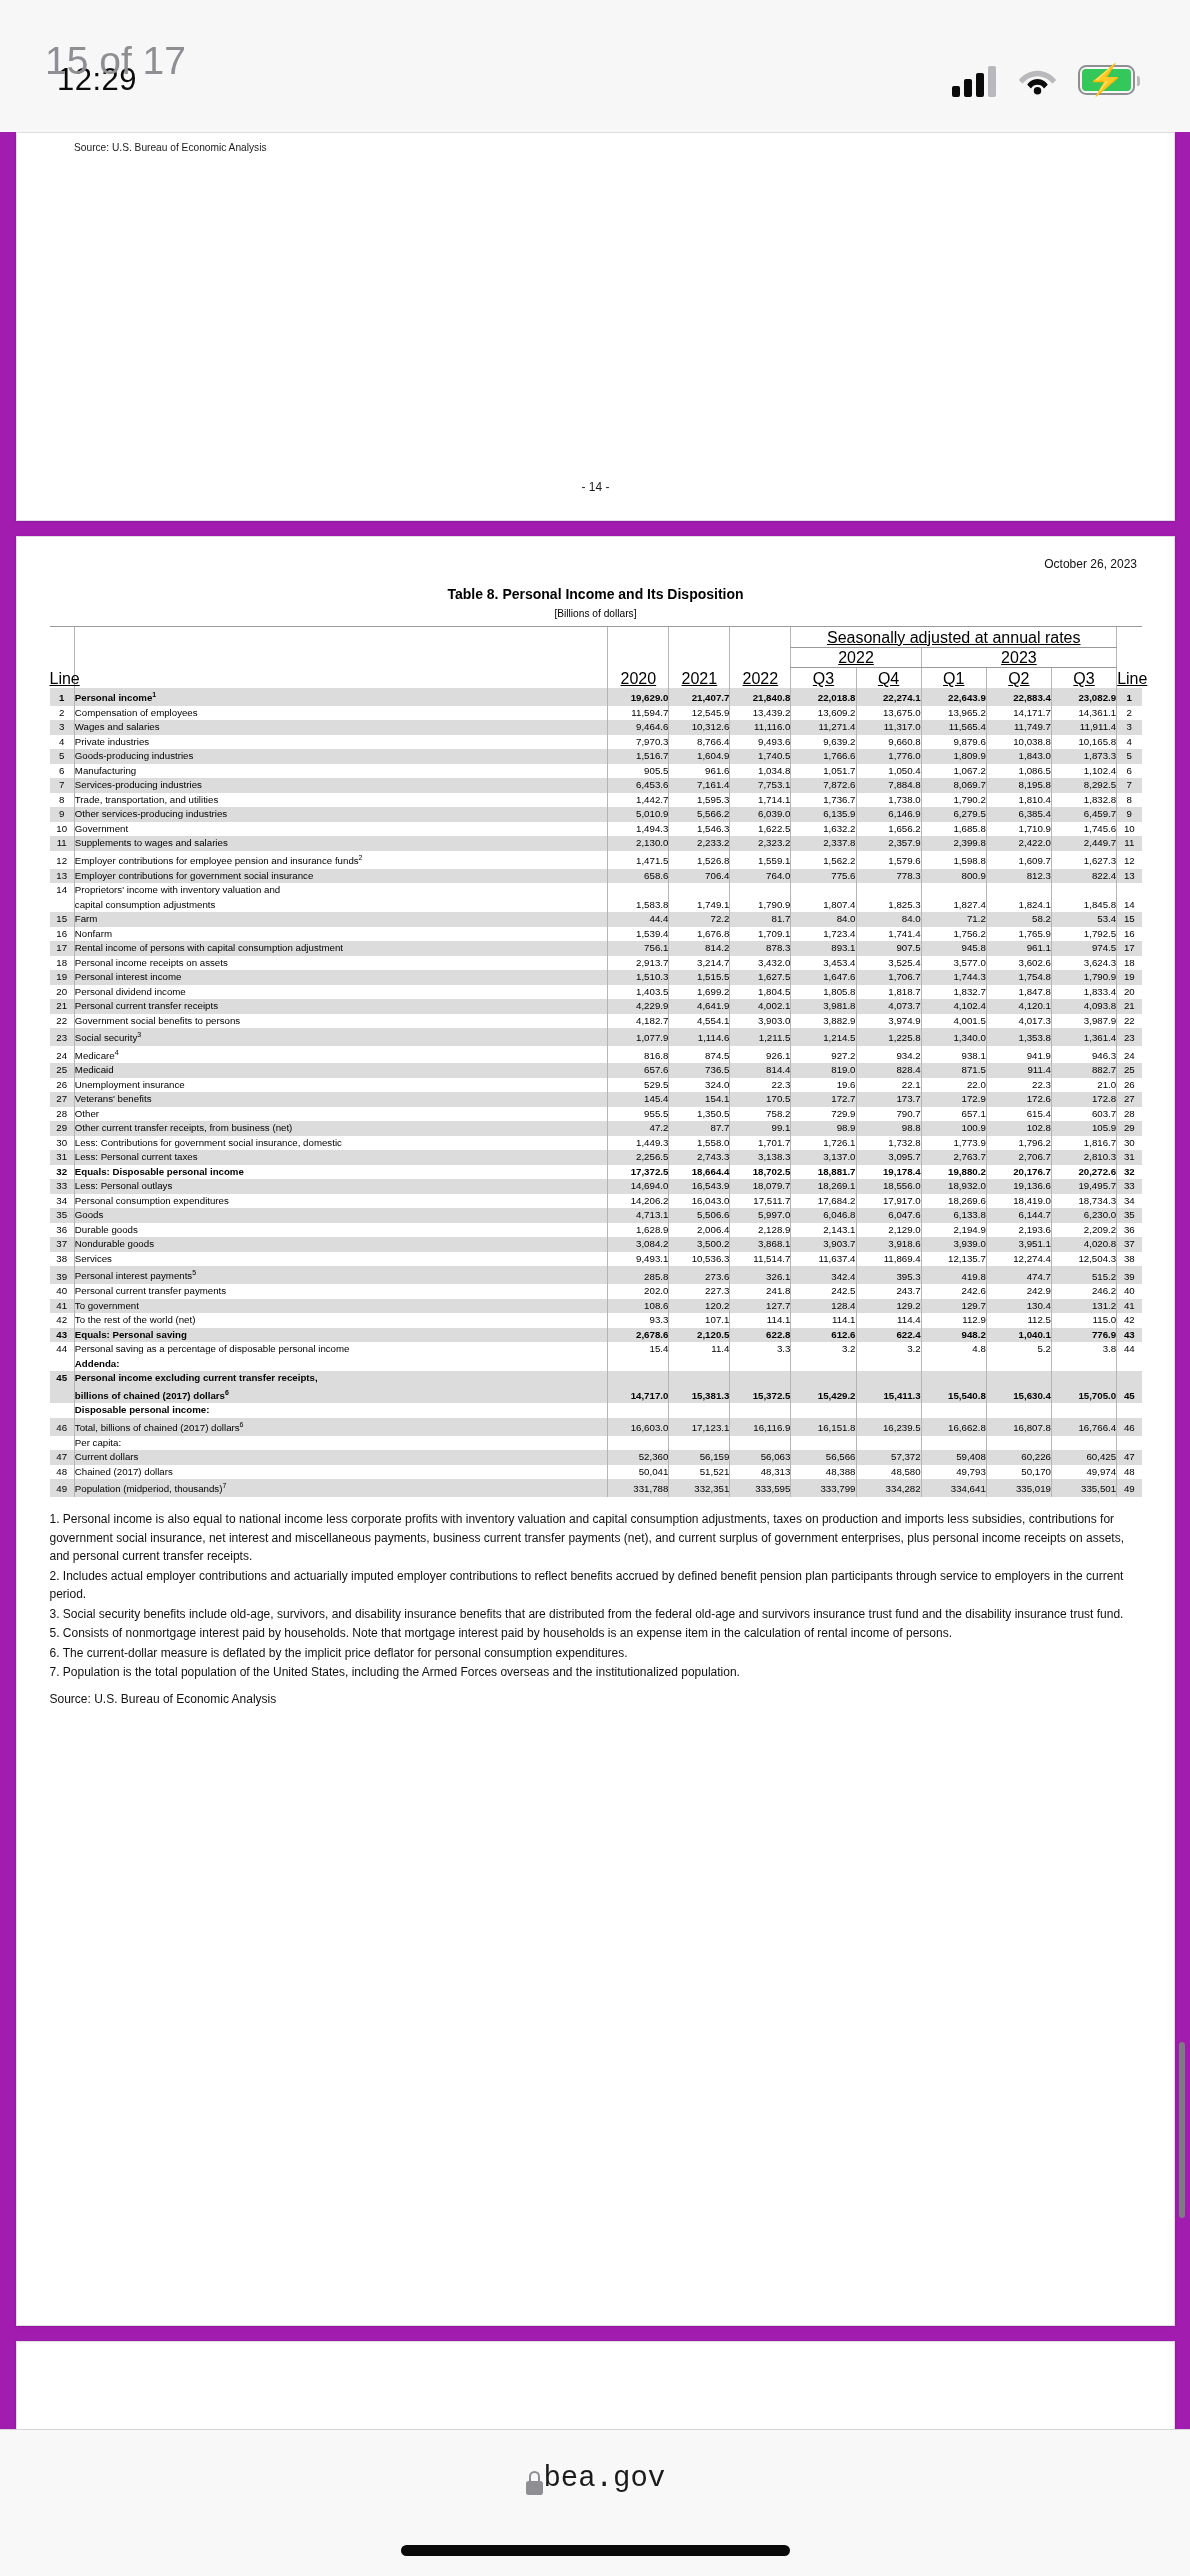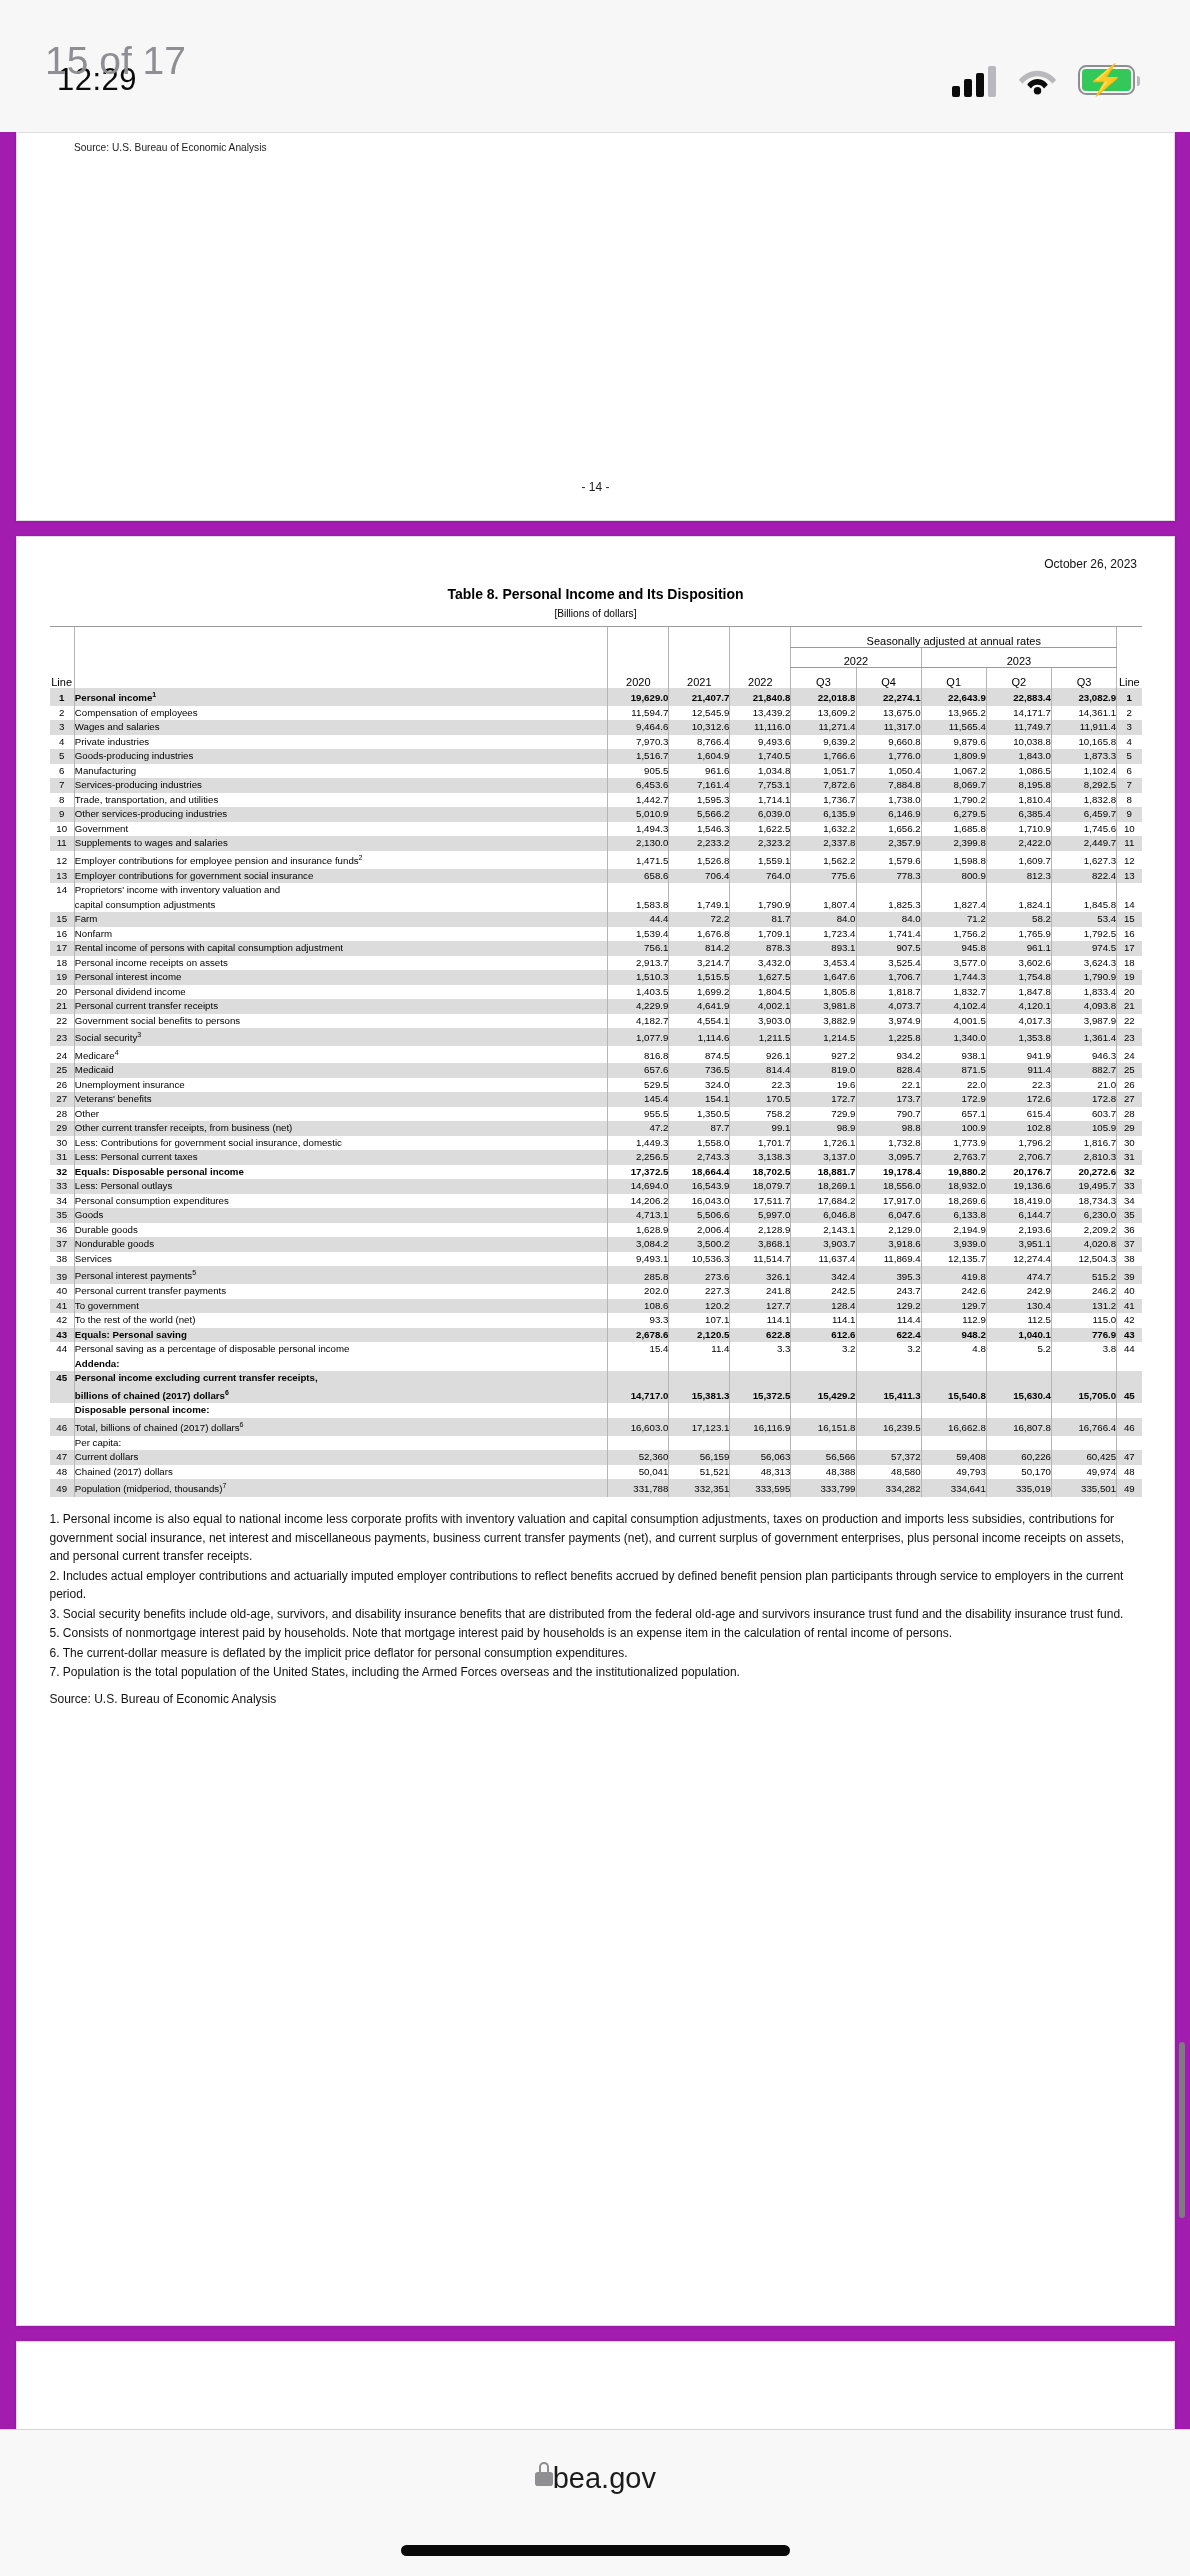--- a/index.html
+++ b/index.html
@@ -71,21 +71,21 @@
   .tbl-title { text-align: center; font-weight: bold; font-size: 14px; color: #000; margin-top: 15px; }
   .tbl-sub { text-align: center; font-size: 10.2px; color: #000; margin-top: 5.6px; }
 
   table.bea {
     border-collapse: collapse; width: 1092px; margin: 7.4px auto 0 auto;
     font-size: 9.7px; color: #000; table-layout: fixed;
   }
   table.bea td, table.bea th { padding: 0; vertical-align: bottom; font-weight: normal; }
 
   .hd-top td { border-top: 1.4px solid #9a9a9a; }
-  .hdcell { text-align: center; font-size: 11px; height: 20.4px; }
+  .hdcell { text-align: center; font-size: 16px; height: 20.4px; text-decoration: underline; }
   .hdcell.b-b { border-bottom: 0.9px solid #9a9a9a; }
   .vline { border-left: 0.9px solid #b5b5b5; }
 
   .r { text-align: right; padding-right: 4.6px; }
   .c { text-align: center; }
   .lbl { text-align: left; padding-left: 3.7px; white-space: nowrap; }
   .ln { text-align: center; font-size: 9.7px; width: 24px; }
 
   tr.shade td { background: #dcdcdc; }
   tr.row td { height: 14.5px; line-height: 14.5px; }
@@ -102,21 +102,21 @@
   .foot { width: 1092px; margin: 13px auto 0 auto; font-size: 12px; color: #111; line-height: 1.55; }
   .foot p { margin-bottom: 0.9px; }
 
   
   .bottombar {
     position: absolute; left: 0; bottom: 0; width: 1191px; height: 147px;
     background: #f8f8f9; border-top: 0.9px solid #d5d5d8;
     display: flex; flex-direction: column; align-items: center; justify-content: flex-start;
     padding-top: 32px;
   }
-  .urlrow { display: flex; align-items: flex-start; gap: 0; }
+  .urlrow { display: flex; align-items: flex-end; gap: 0; font-family: Liberation Mono, monospace; }
   .lock { width: 17.6px; height: 24px; position: relative; }
   .lock-body { position: absolute; bottom: 0; width: 17.6px; height: 14px; background: #8e8e93; border-radius: 2.8px; }
   .lock-shackle {
     position: absolute; top: 0; left: 3.7px; width: 10.2px; height: 11px;
     border: 2.8px solid #8e8e93; border-bottom: none; border-radius: 5.6px 5.6px 0 0;
   }
   .urltext { font-size: 29px; color: #1b1b1b; }
   .homebar { position: absolute; bottom: 20.4px; width: 389px; height: 10.2px; background: #0a0a0a; border-radius: 5.6px; }
 
   

